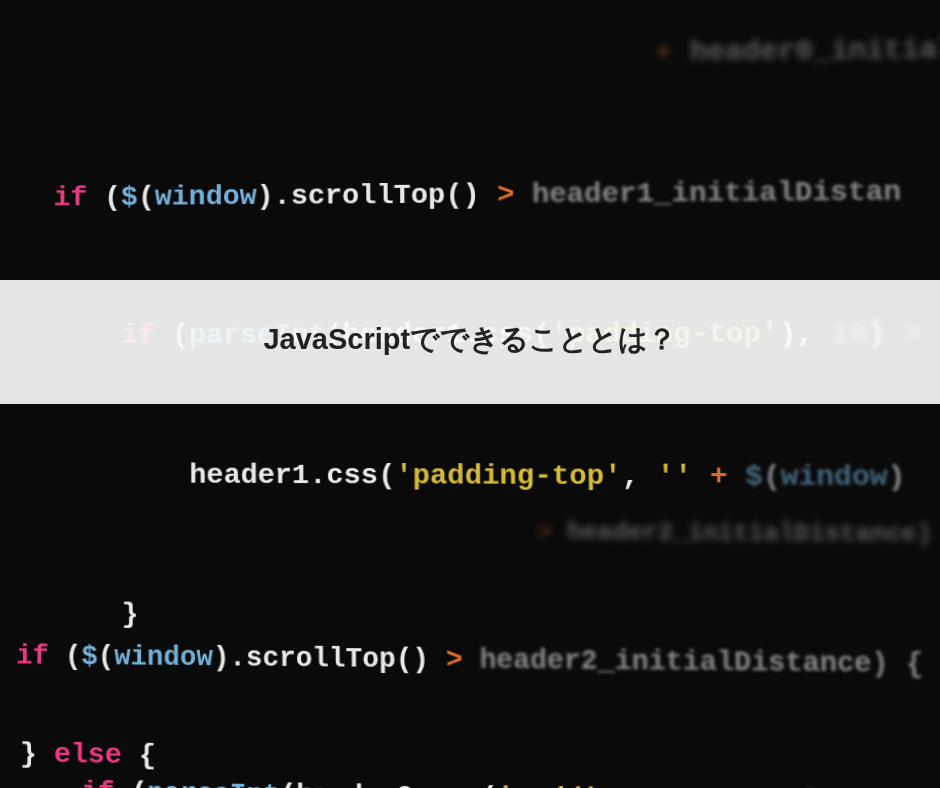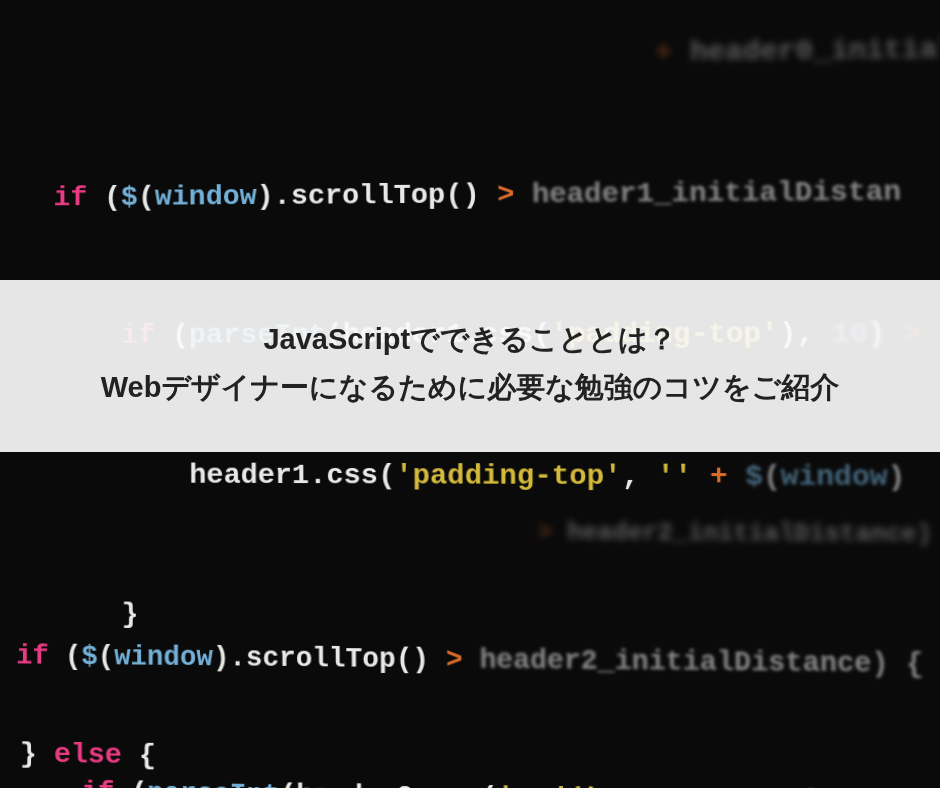--- a/index.html
+++ b/index.html
@@ -91,14 +91,13 @@
     <div class="code-line" style="font-size:27px;">
      <span class="kw">if</span> <span class="punc">(</span><span class="jq">parseInt</span><span class="punc">(</span><span class="var">header2</span><span class="punc">.</span><span class="method">css</span><span class="punc">(</span><span class="str">'padding-top'</span><span class="punc">),</span> <span class="num blur-med">10</span><span class="punc blur-med">)</span> <span class="op blur-med faded">&gt;</span>
     </div>
 
   </div>
 
 </div>
 
 <div class="title-banner">
   <div>JavaScriptでできることとは？</div>
-  <div>Webデザイナーになるために必要な勉強のコツをご紹介</div>
 </div>
 
 </body></html>

